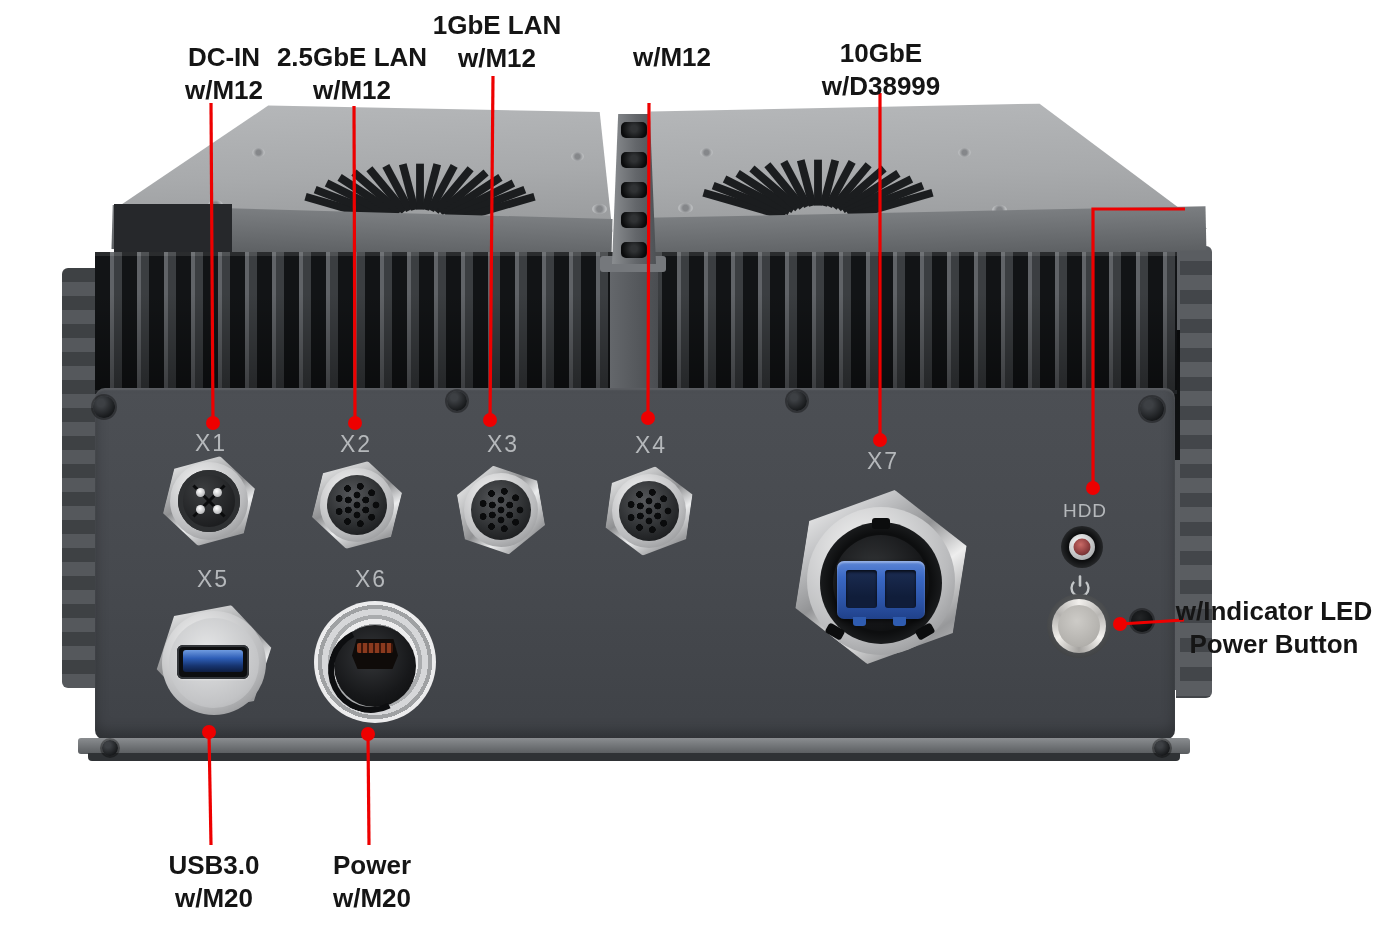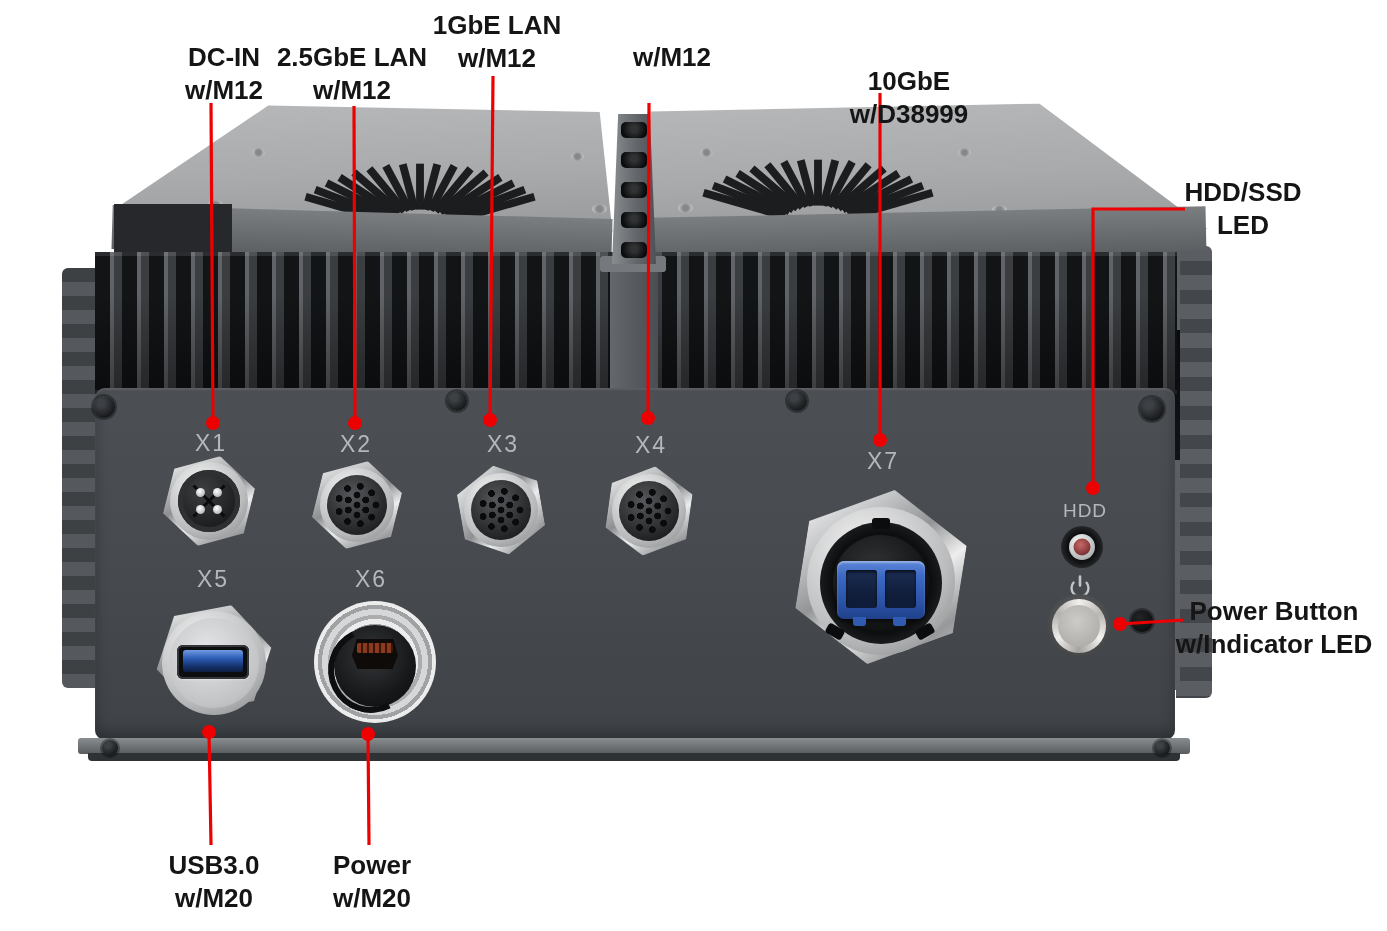--- a/index.html
+++ b/index.html
@@ -330,31 +330,27 @@
     <div>2.5GbE LAN</div>
     <div>w/M12</div>
   </div>
   <div class="ann" style="left:497px;top:9px;">
     <div>1GbE LAN</div>
     <div>w/M12</div>
   </div>
   <div class="ann" style="left:672px;top:41px;">
     <div>w/M12</div>
   </div>
-  <div class="ann" style="left:909px;top:37px;margin-top:28px;">
+  <div class="ann" style="left:881px;top:37px;">
     <div>10GbE</div>
     <div>w/D38999</div>
   </div>
-  <div class="ann" style="left:1243px;top:176px;">
-    <div>HDD/SSD</div>
-    <div>LED</div>
-  </div>
   <div class="ann" style="left:1274px;top:595px;">
+    <div>w/Indicator LED</div>
     <div>Power Button</div>
-    <div>w/Indicator LED</div>
   </div>
   <div class="ann" style="left:214px;top:849px;">
     <div>USB3.0</div>
     <div>w/M20</div>
   </div>
   <div class="ann" style="left:372px;top:849px;">
     <div>Power</div>
     <div>w/M20</div>
   </div>
 

